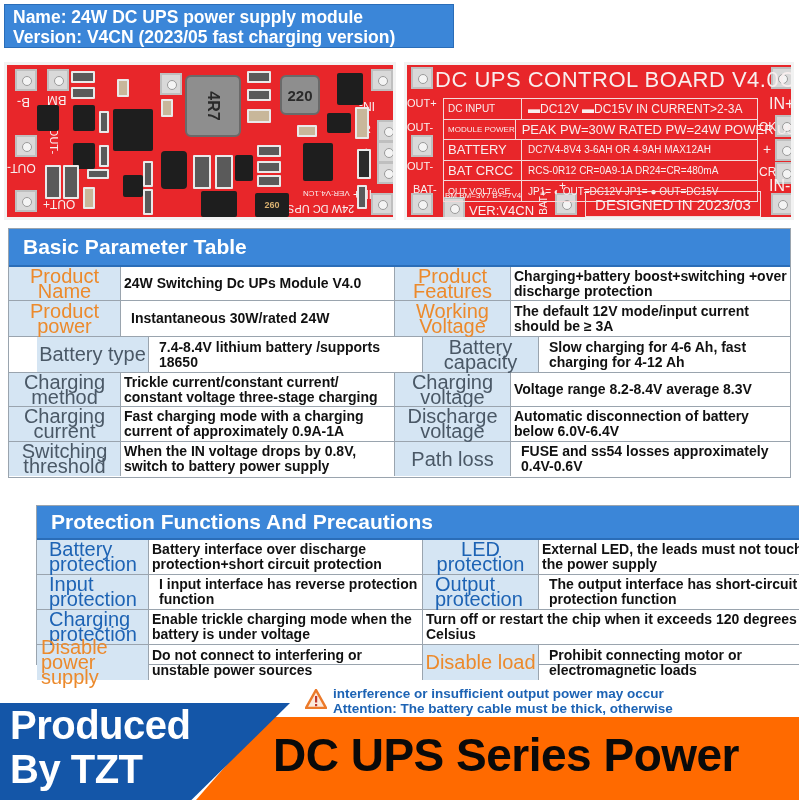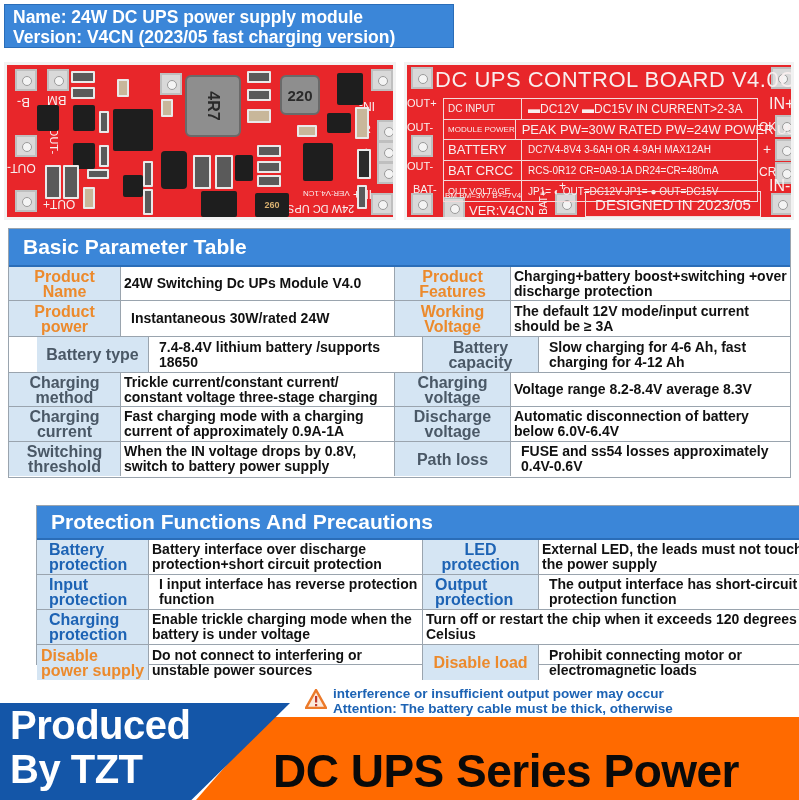--- a/index.html
+++ b/index.html
@@ -77,21 +77,21 @@
     height: 38px; background: #3b86d8; color: #ffffff; font-weight: bold;
     font-size: 21px; display: flex; align-items: center; padding-left: 14px;
     border-bottom: 2px solid #2a6db8;
   }
   .section-prot .section-title { height: 34px; }
   .grid { display: flex; flex-direction: column; }
   .grid-row { display: flex; border-bottom: 1.5px solid #9aa4ae; }
   .grid-row:last-child { border-bottom: none; }
   .cell-label {
     width: 112px; background: #d5e5f3; border-right: 1.5px solid #9aa4ae;
-    font-weight: bold; font-size: 16px; line-height: 15px; color: #4a5866;
+    font-weight: normal; font-size: 20px; line-height: 15px; color: #4a5866;
     display: flex; align-items: center; justify-content: center; text-align: center;
     padding: 0 2px;
   }
   .cell-label.orange { color: #ec8a2c; }
   .cell-label.blue { color: #1d63b4; justify-content: flex-start; text-align: left; padding-left: 12px; }
   .cell-label.blue.center { justify-content: center; text-align: center; padding-left: 2px; }
   .cell-value {
     border-right: 1.5px solid #9aa4ae; color: #111111; font-weight: bold;
     font-size: 14px; line-height: 15px; display: flex; align-items: center;
     padding-left: 3px;
@@ -119,21 +119,21 @@
   .banner-blue {
     position: absolute; left: 0; top: 703px; width: 290px; height: 97px;
     background: #1456a8;
     clip-path: polygon(0 0, 100% 0, 66% 100%, 0 100%);
   }
   .produced {
     position: absolute; left: 10px; top: 703px; color: #ffffff; font-weight: bold;
     font-size: 40px; line-height: 44px; letter-spacing: -0.5px;
   }
   .series {
-    position: absolute; left: 273px; top: 744px; color: #0a0a0a; font-weight: bold;
+    position: absolute; left: 273px; top: 728px; color: #0a0a0a; font-weight: bold;
     font-size: 46px; letter-spacing: -0.5px; white-space: nowrap;
   }
 </style>
 </head>
 <body>
 
 <div class="top-header">
   <div>Name: 24W DC UPS power supply module</div>
   <div>Version: V4CN (2023/05 fast charging version)</div>
 </div>
@@ -256,21 +256,21 @@
       <div class="rb-label" style="font-size:9px;">OUT VOLTAGE</div>
       <div class="rb-val">JP1= ◐ OUT=DC12V JP1= ● OUT=DC15V</div>
     </div>
   </div>
 
   <span class="silk" style="left:38px;top:126px;font-size:8px;">BM BM=3V7 B+=7V4</span>
   <span class="silk" style="left:62px;top:138px;font-size:13px;">VER:V4CN</span>
   <span class="silk" style="left:124px;top:132px;font-size:10px;transform:rotate(-90deg);">BAT+</span>
   <span class="silk" style="left:152px;top:114px;font-size:12px;">+</span>
   <div class="rb-designed">
-      <span>DESIGNED IN 2023/05</span>
+      <span>DESIGNED IN 2023/03</span>
     </div>
 </div>
 
 <div class="section section-basic">
   <div class="section-title">Basic Parameter Table</div>
   <div class="grid">
     <div class="grid-row" style="height:34px;">
       <div class="cell-label orange">Product Name</div>
       <div class="cell-value cv-left">24W Switching Dc UPs Module V4.0</div>
       <div class="cell-label orange cl-right">Product Features</div>

